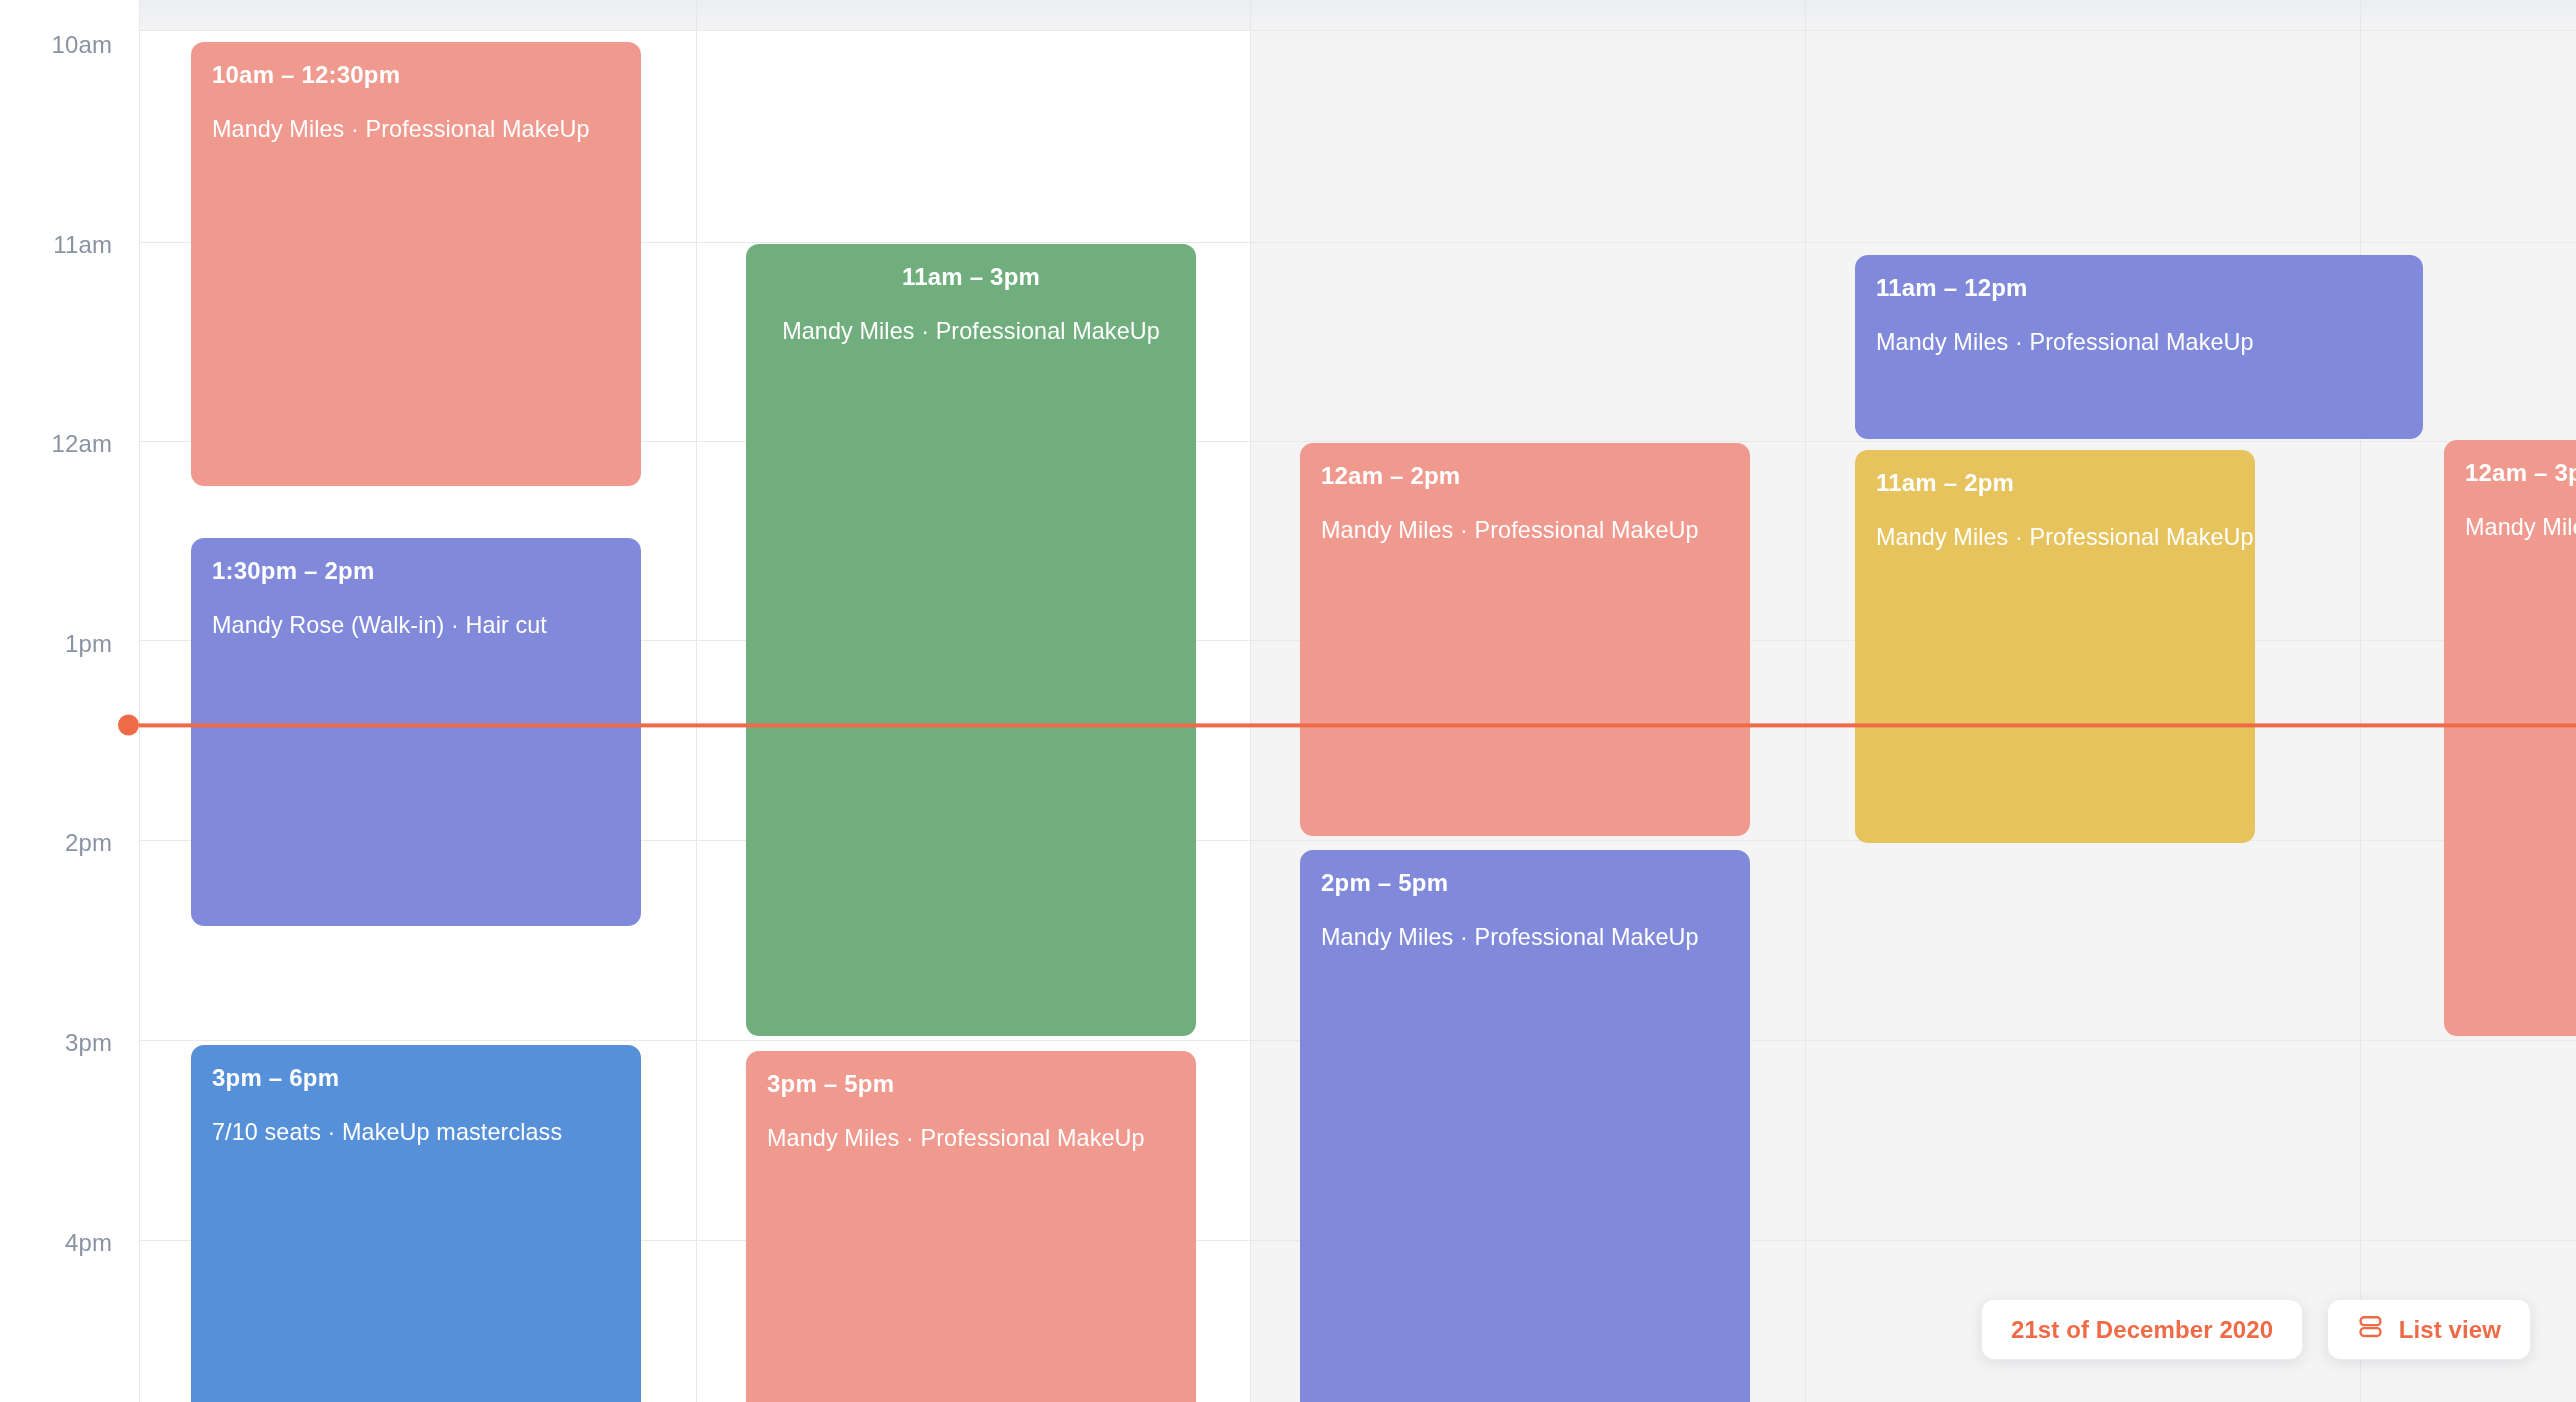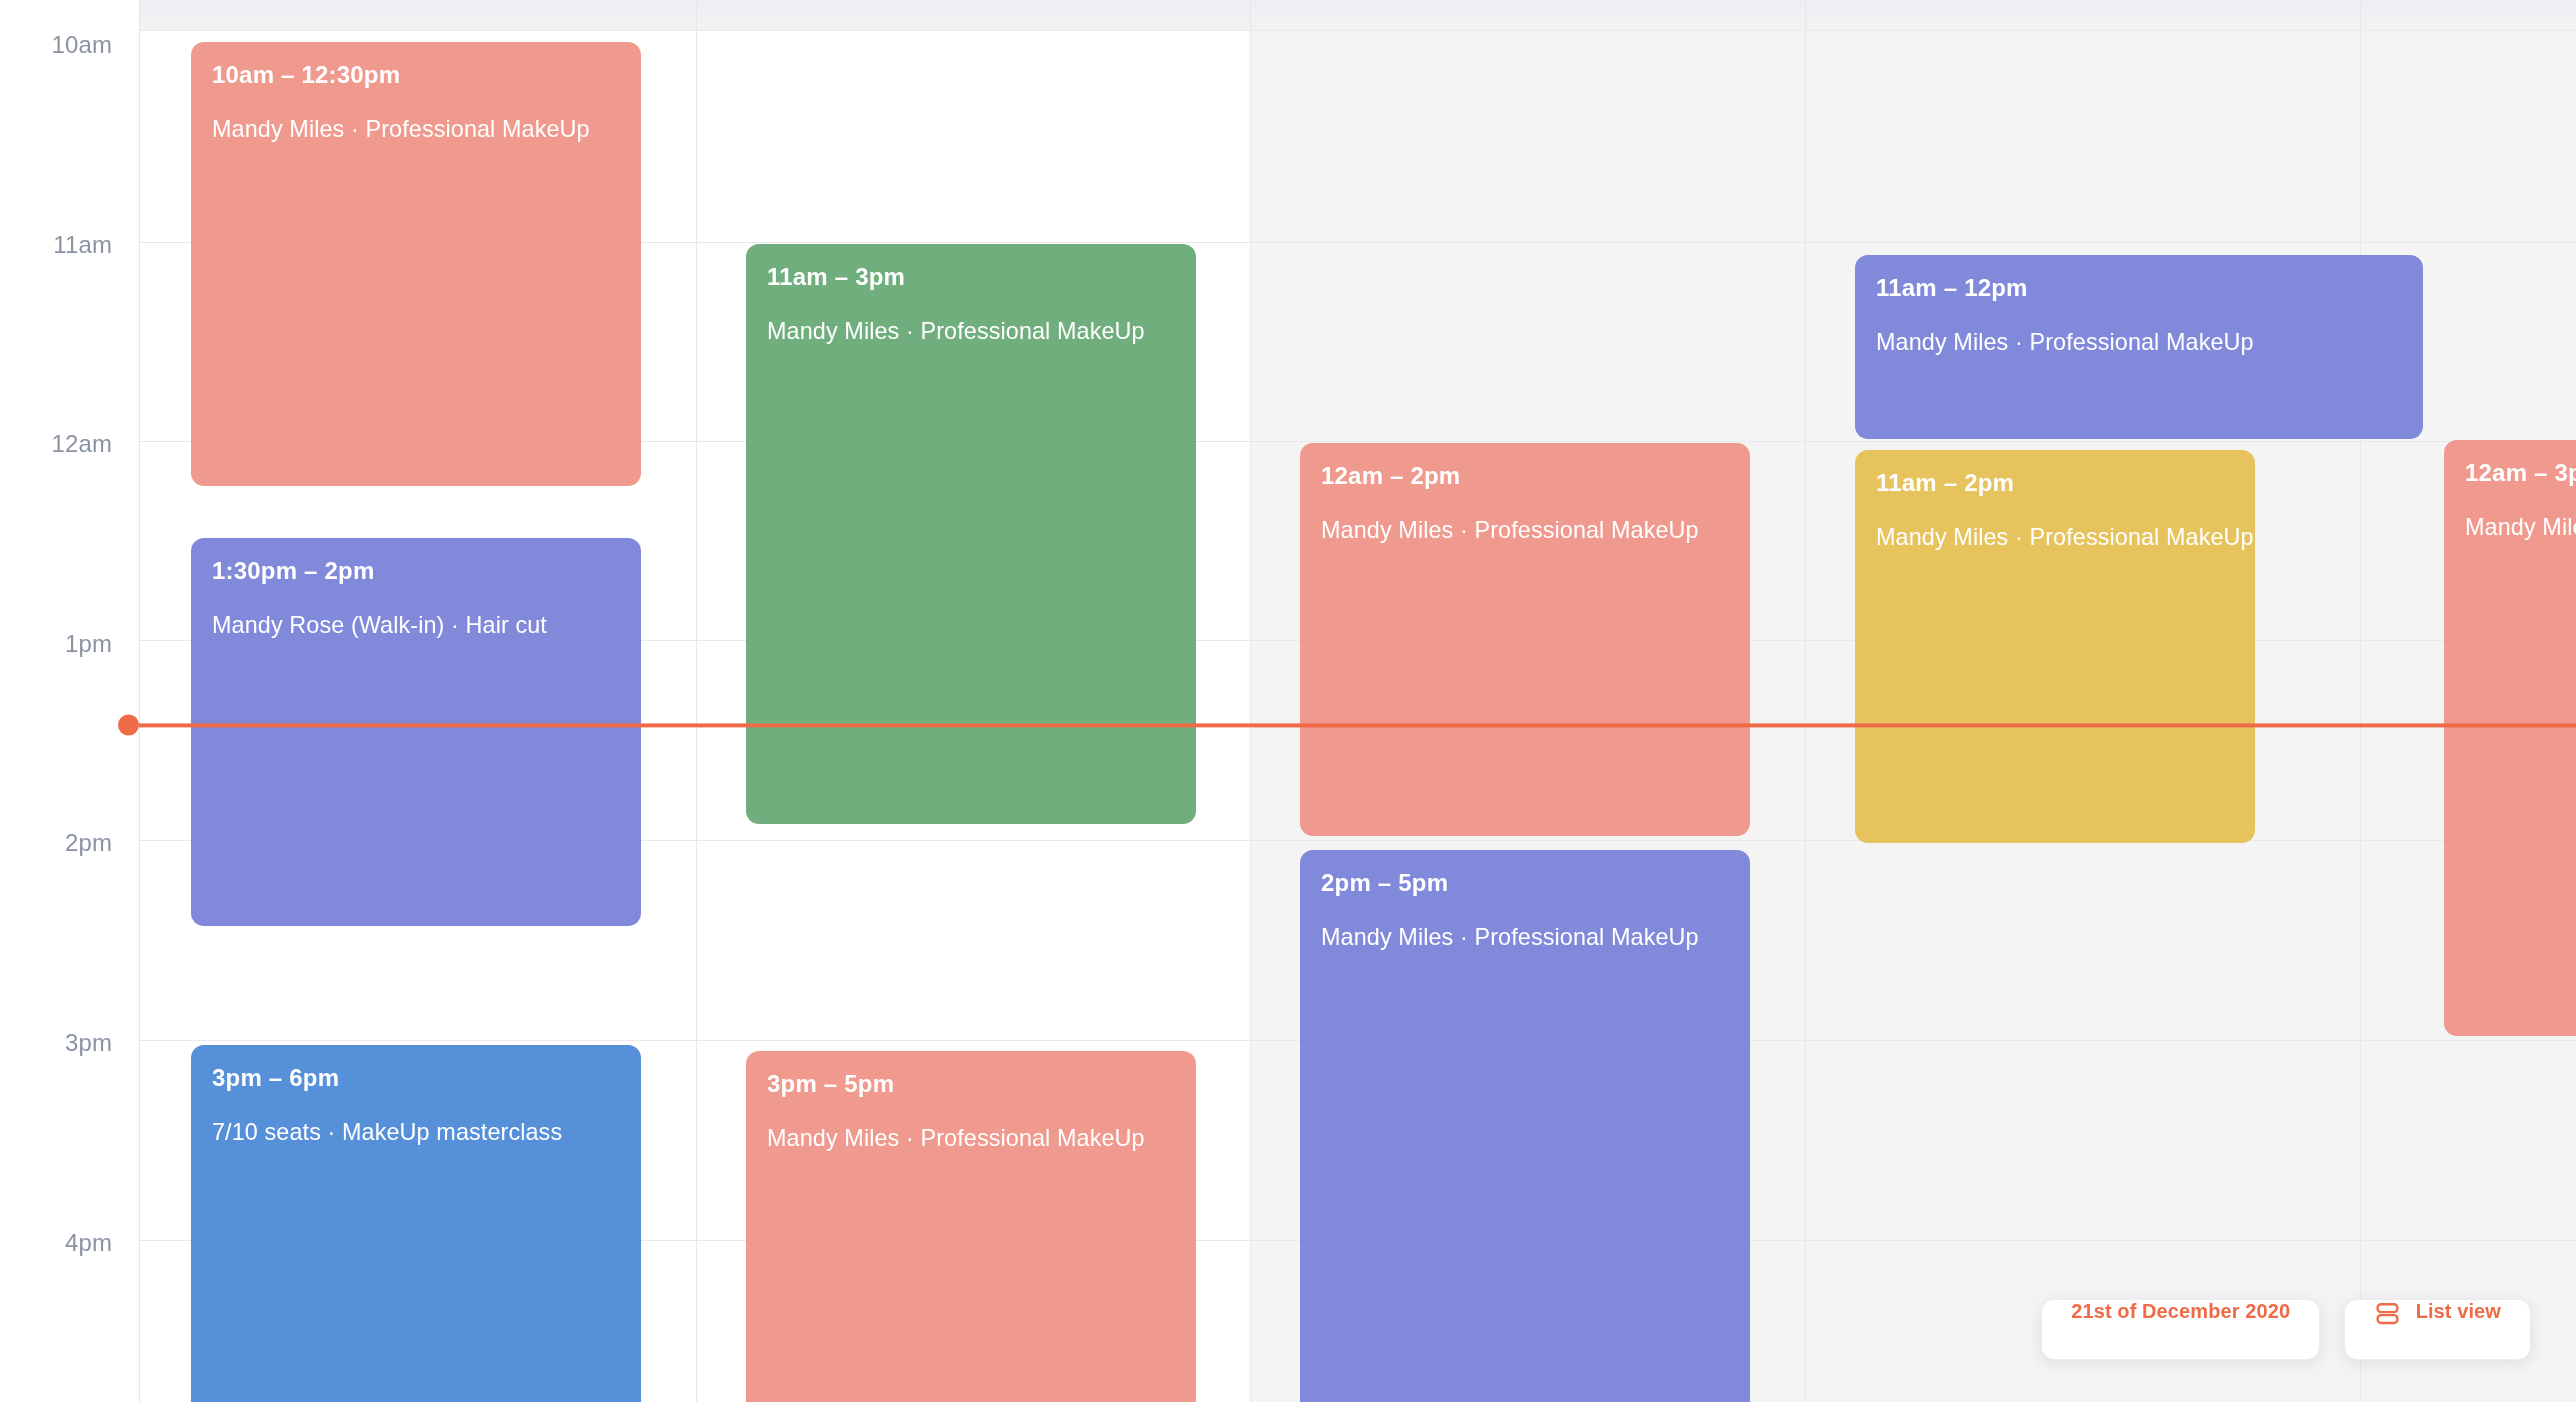--- a/index.html
+++ b/index.html
@@ -112,30 +112,30 @@
   .controls {
     position: absolute;
     right: 45px; bottom: 42px;
     display: flex;
     align-items: center;
     gap: 24px;
     z-index: 20;
   }
   .ctl-btn {
     display: flex;
-    align-items: flex-start;
+    align-items: center;
     gap: 14.5px;
     height: 61px;
     padding: 0 29px;
     background: #ffffff;
     border: 0.8px solid #ececec;
     border-radius: 13px;
     box-shadow: 0 3.2px 14.5px rgba(40,40,60,0.10);
     color: #ef6a46;
-    font-size: 20px;
+    font-size: 24px;
     font-weight: 700;
     letter-spacing: 0.1px;
     white-space: nowrap;
     cursor: pointer;
   }
   .list-icon { display: block; }
 </style>
 </head>
 <body>
 
@@ -166,21 +166,21 @@
   <div class="event" style="left:191px; top:538px; width:450px; height:388px; background:#8189db;">
     <div class="etime">1:30pm – 2pm</div>
     <div class="edesc">Mandy Rose (Walk-in) · Hair cut</div>
   </div>
 
   <div class="event" style="left:191px; top:1045px; width:450px; height:371px; background:#5690d9;">
     <div class="etime">3pm – 6pm</div>
     <div class="edesc">7/10 seats · MakeUp masterclass</div>
   </div>
 
-  <div class="event" style="left:746px; top:244px; width:450px; height:580px; background:#71ae7d;">
+  <div class="event" style="left:746px; top:244px; width:450px; height:792px; background:#71ae7d;text-align:center;">
     <div class="etime">11am – 3pm</div>
     <div class="edesc">Mandy Miles · Professional MakeUp</div>
   </div>
 
   <div class="event" style="left:746px; top:1051px; width:450px; height:365px; background:#f0998e;">
     <div class="etime">3pm – 5pm</div>
     <div class="edesc">Mandy Miles · Professional MakeUp</div>
   </div>
 
   <div class="event" style="left:1300px; top:443px; width:450px; height:393px; background:#f0998e;">

